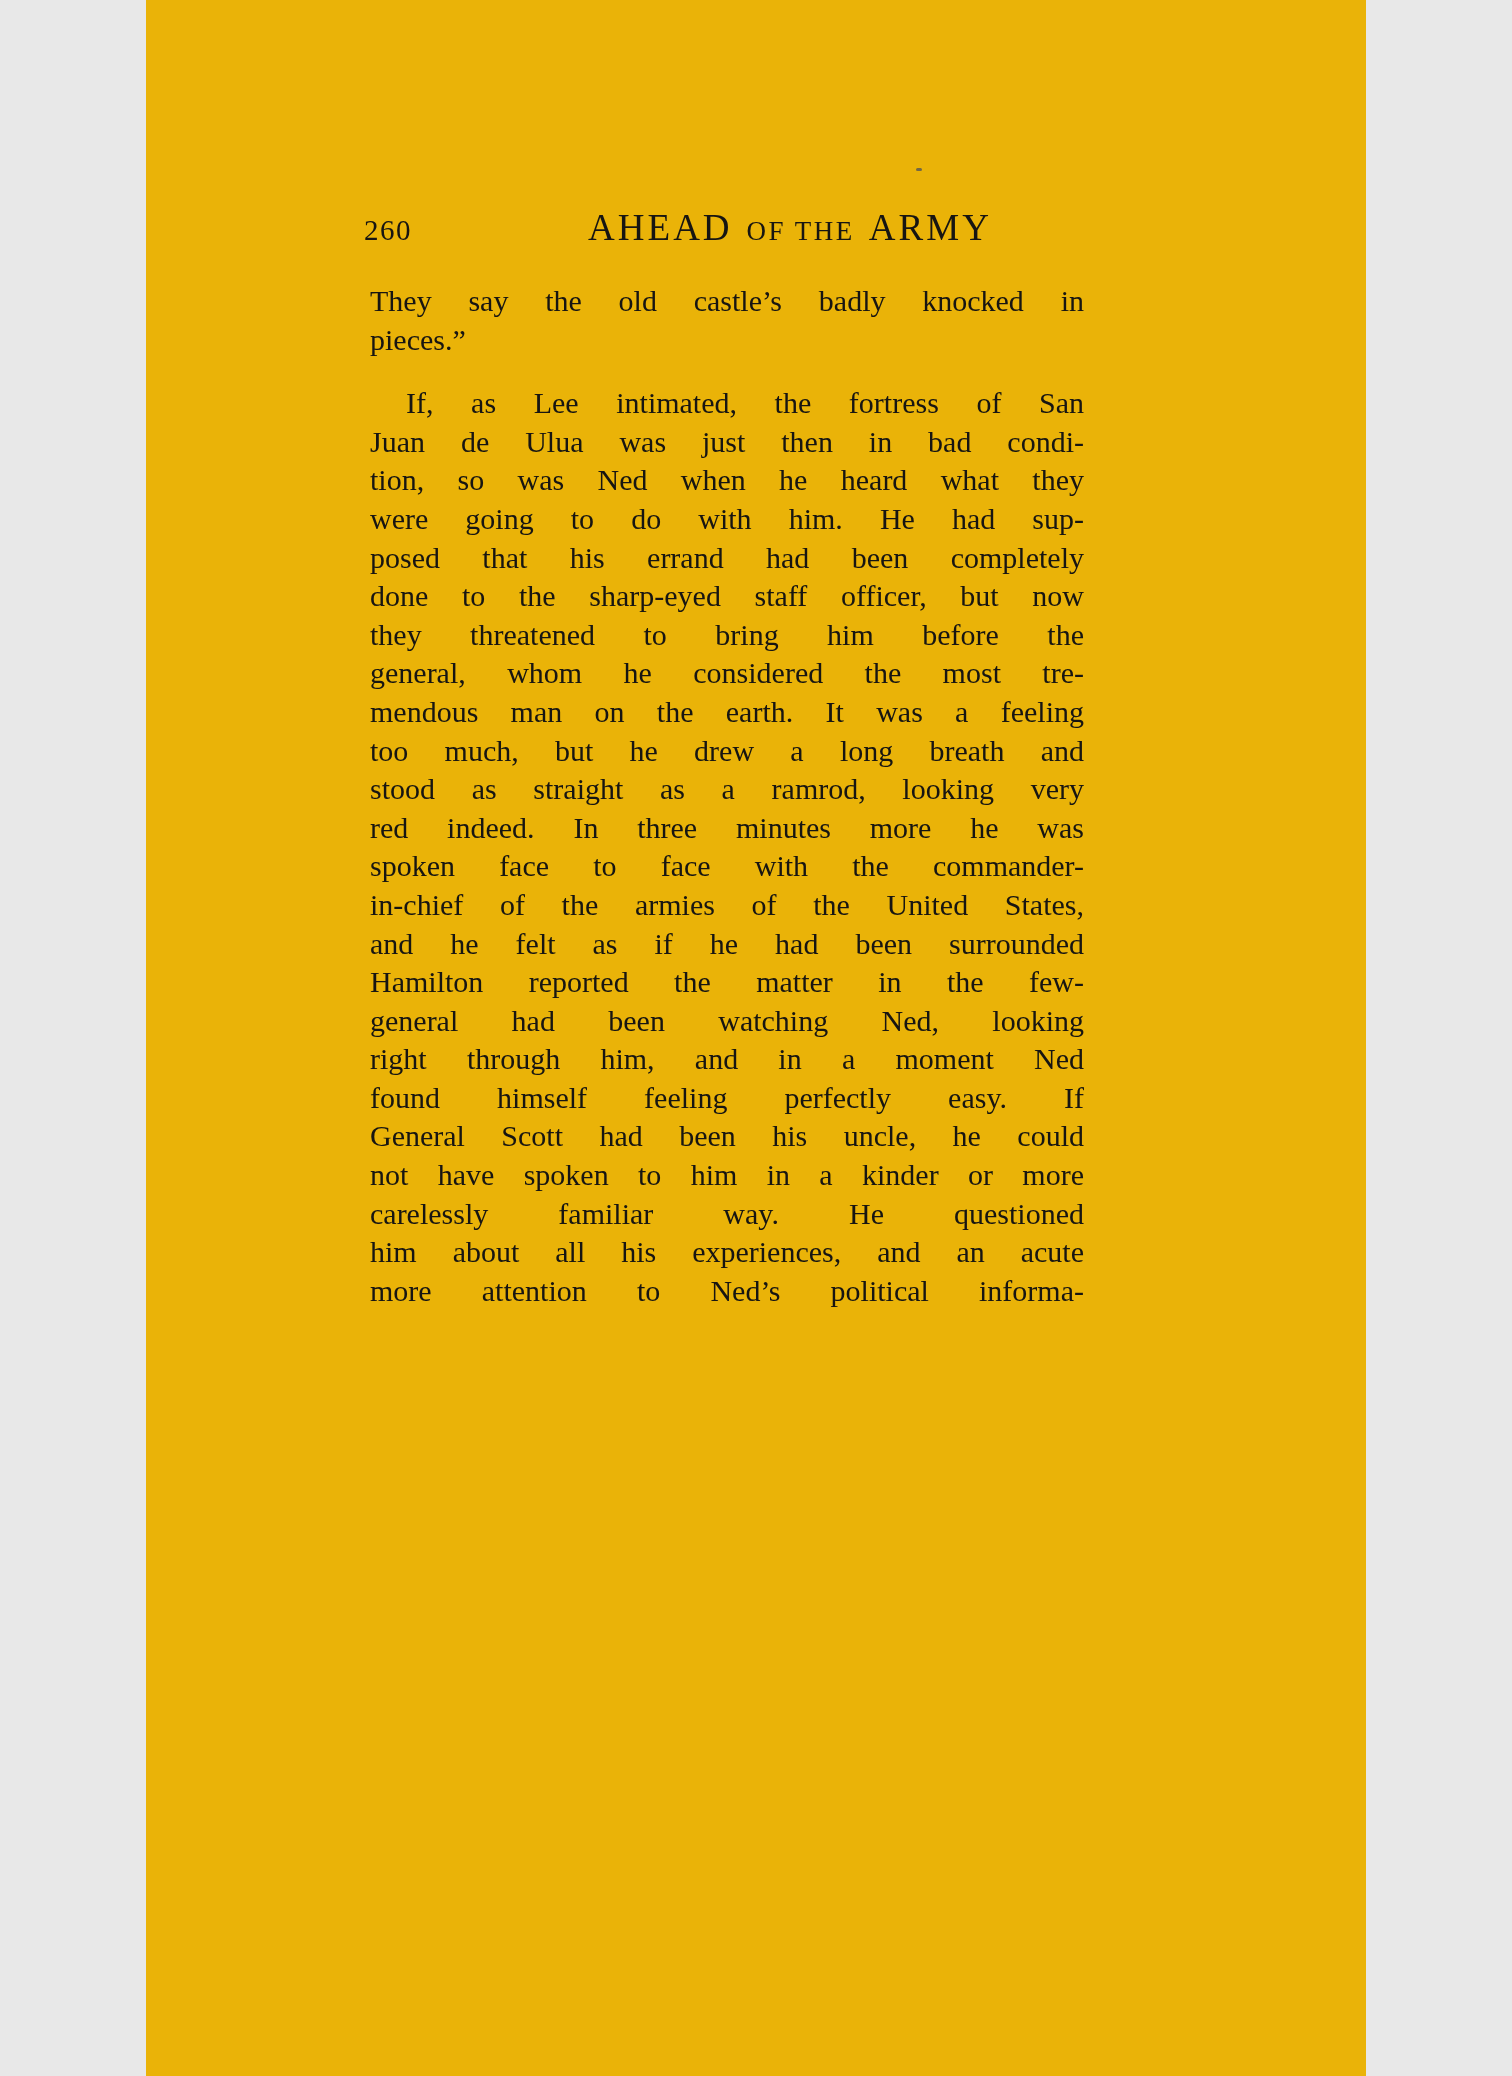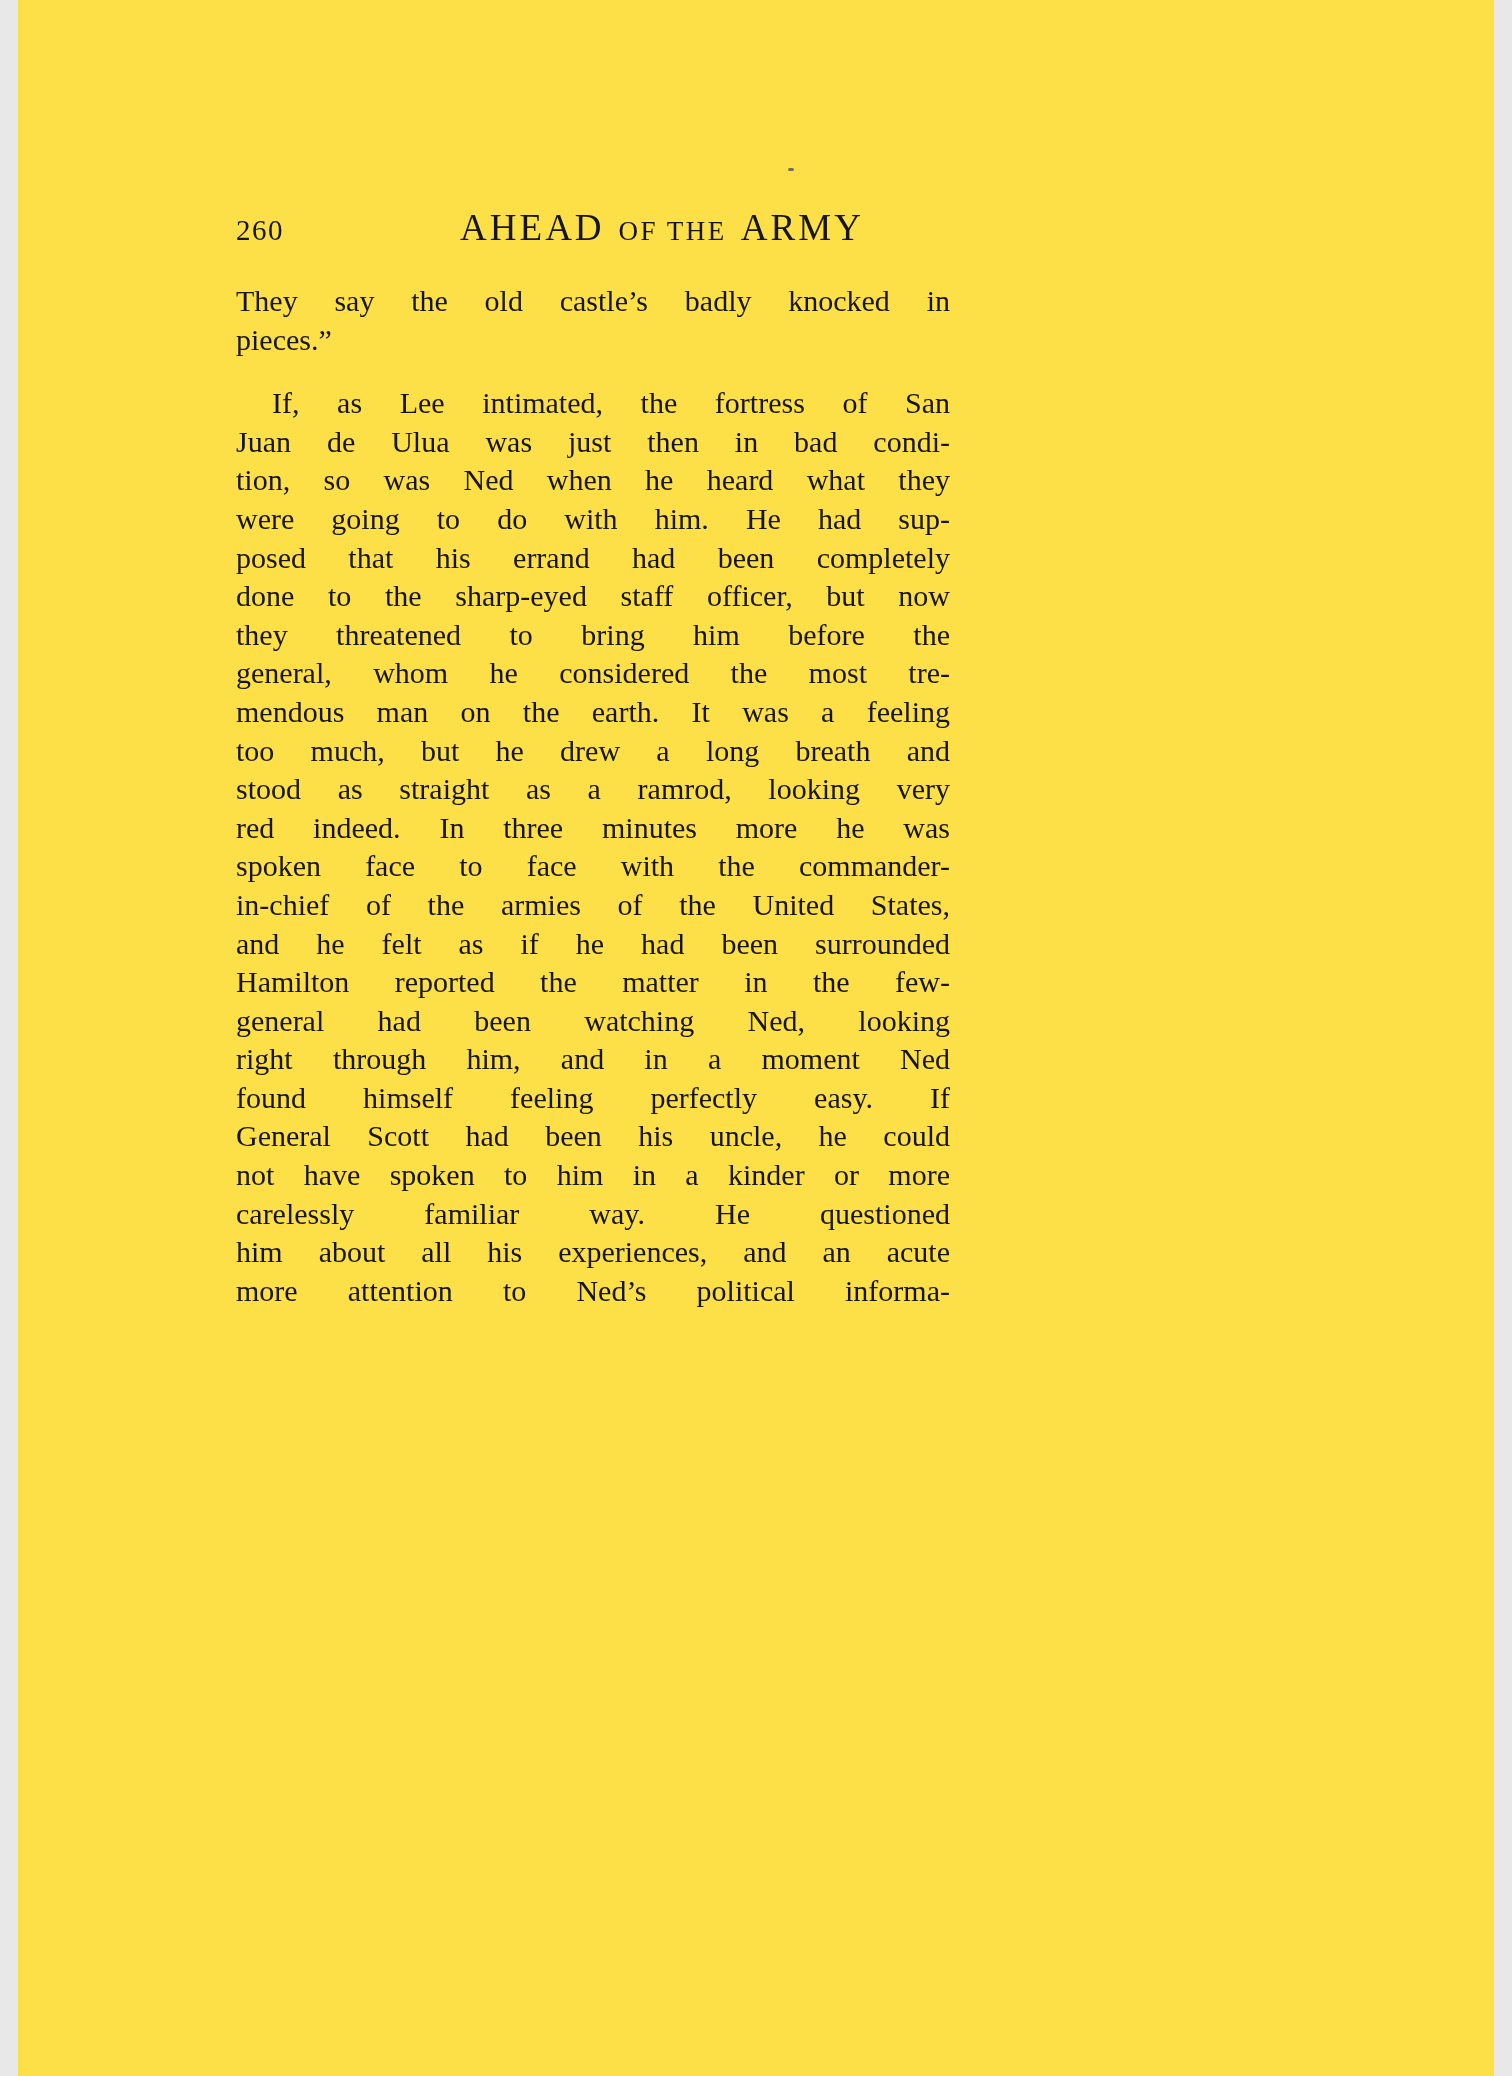--- a/index.html
+++ b/index.html
@@ -1,21 +1,21 @@
 <!DOCTYPE html>
 <html><head>
 <meta charset="utf-8">
 <style>
   html, body { margin: 0; padding: 0; background: #e8e8e8; }
   .page {
     position: relative;
-    width: 1476px;
+    width: 1220px;
     height: 2076px;
     margin: 0 auto;
-    background: #fde047;
+    background: #eab308;
     font-family: "Liberation Serif", "DejaVu Serif", serif;
     color: #171512;
     overflow: hidden;
   }
   .scan-artifact {
     position: absolute;
     top: 168px;
     left: 770px;
     width: 6px;
     height: 3px;
@@ -48,21 +48,21 @@
   }
   .title-small {
     font-size: 27px;
     letter-spacing: 2.5px;
     margin-top: 8px;
   }
   .title-gap { display: inline-block; width: 14px; }
   .body-text {
     position: absolute;
     top: 282px;
-    left: 218px;
+    left: 224px;
     width: 714px;
     font-size: 30px;
     line-height: 38.6px;
   }
   .line {
     text-align: justify;
     text-align-last: justify;
   }
   .line.last {
     text-align-last: left;

